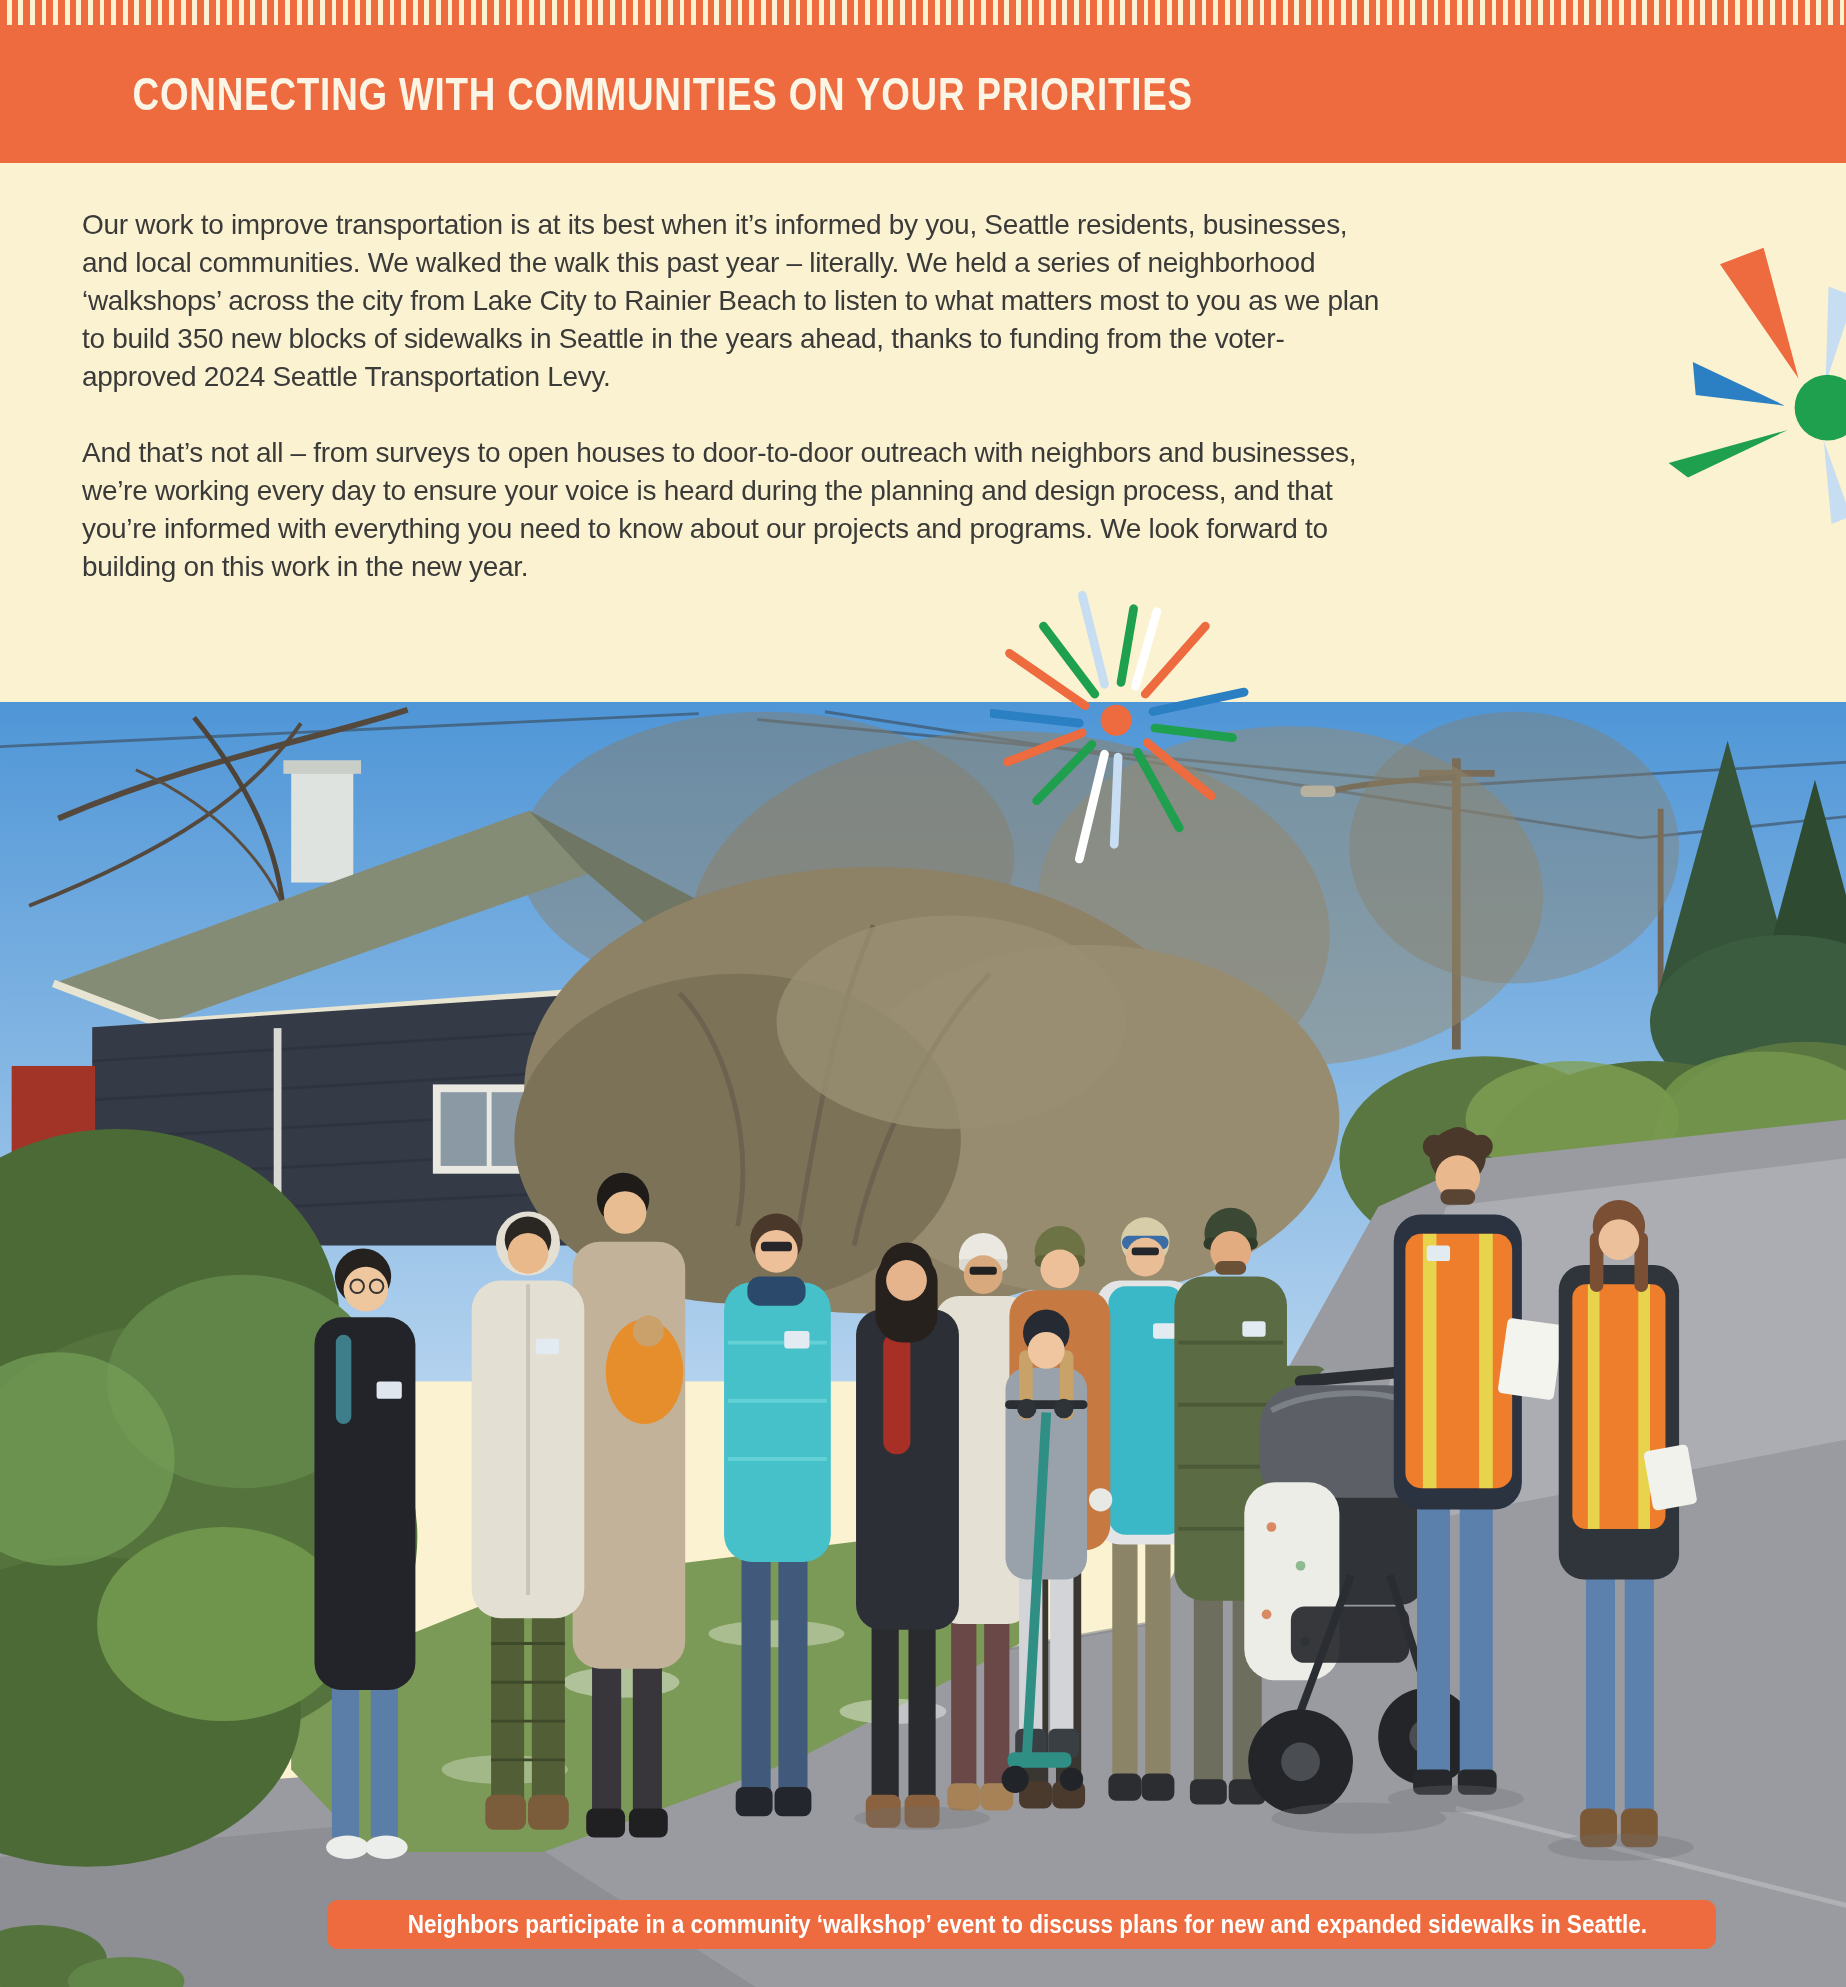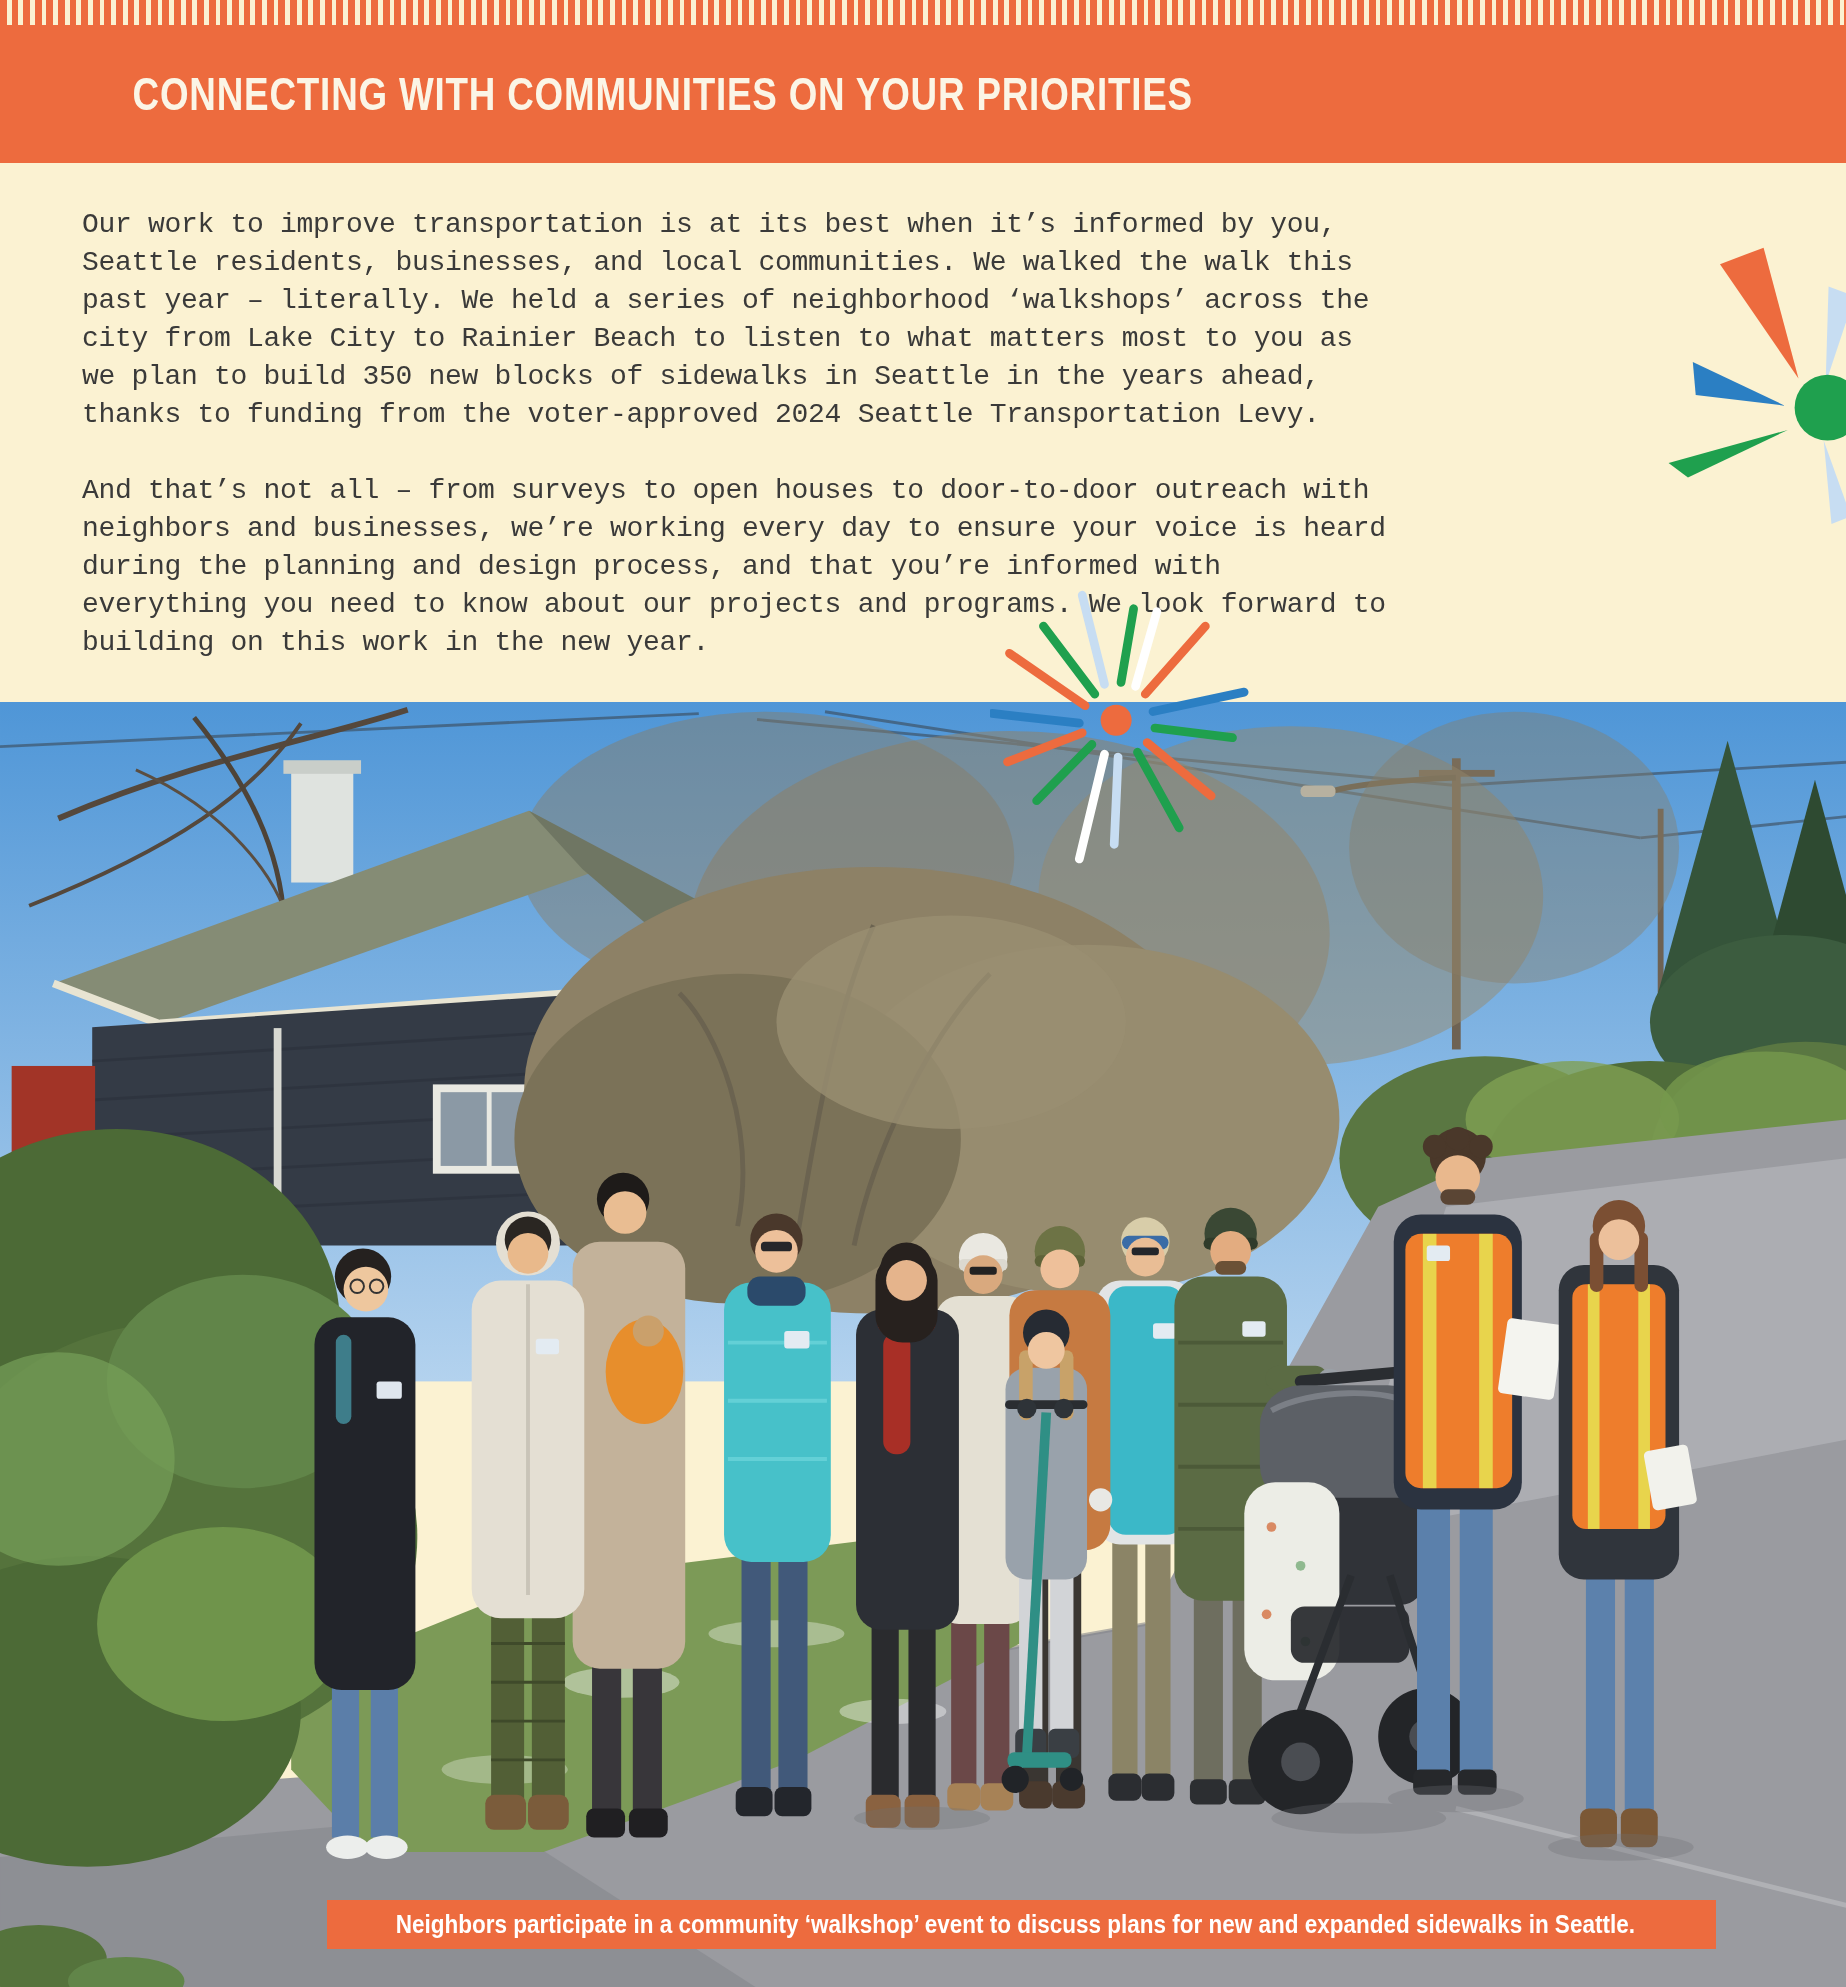--- a/index.html
+++ b/index.html
@@ -7,30 +7,30 @@
         background:#fbf2d2;font-family:"Liberation Sans",sans-serif;}
   
   .stripes{position:absolute;top:0;left:0;right:0;height:25px;
            background:repeating-linear-gradient(90deg,#ed6b3e 0 6.8px,#fbf2d2 6.8px 11.6px);}
   
   .header-band{position:absolute;top:25px;left:0;right:0;height:138px;background:#ed6b3e;
                display:flex;align-items:center;justify-content:flex-start;}
   .header-band h1{margin:0;font-size:46px;font-weight:800;color:#fbf5e6;letter-spacing:1px;
                   transform:scaleX(.8);white-space:nowrap;}
   
-  .content{position:absolute;top:163px;left:0;right:0;height:539px;background:#fbf2d2;font-family:Liberation Mono, monospace;}
+  .content{position:absolute;top:163px;left:0;right:0;height:539px;background:#fbf2d2;}
   .content .copy{position:absolute;top:43px;left:82px;width:1305px;
                  font-size:28px;line-height:38px;letter-spacing:-0.3px;color:#3a3a39;}
   .content .copy p{margin:0 0 38px 0;}
   .starburst-right{position:absolute;top:204px;left:1591px;width:255px;height:320px;}
   
   .photo{position:absolute;top:702px;left:0;width:1847px;height:1286px;overflow:hidden;}
   .photo svg.scene{position:absolute;top:0;left:0;}
   .caption-bar{position:absolute;left:327px;top:1198px;width:1389px;height:49px;background:#ed6b3e;
-               display:flex;align-items:center;justify-content:flex-start;}
+               display:flex;align-items:center;justify-content:flex-end;border-radius:11px;}
   .caption-bar span{color:#ffffff;font-size:25px;font-weight:bold;transform:scaleX(.9);white-space:nowrap;}
   .starburst-photo{position:absolute;top:568px;left:990px;width:262px;height:320px;z-index:3;}
 </style>
 </head>
 <body>
 
 <div class="page">
 
   <div class="stripes"></div>
 

